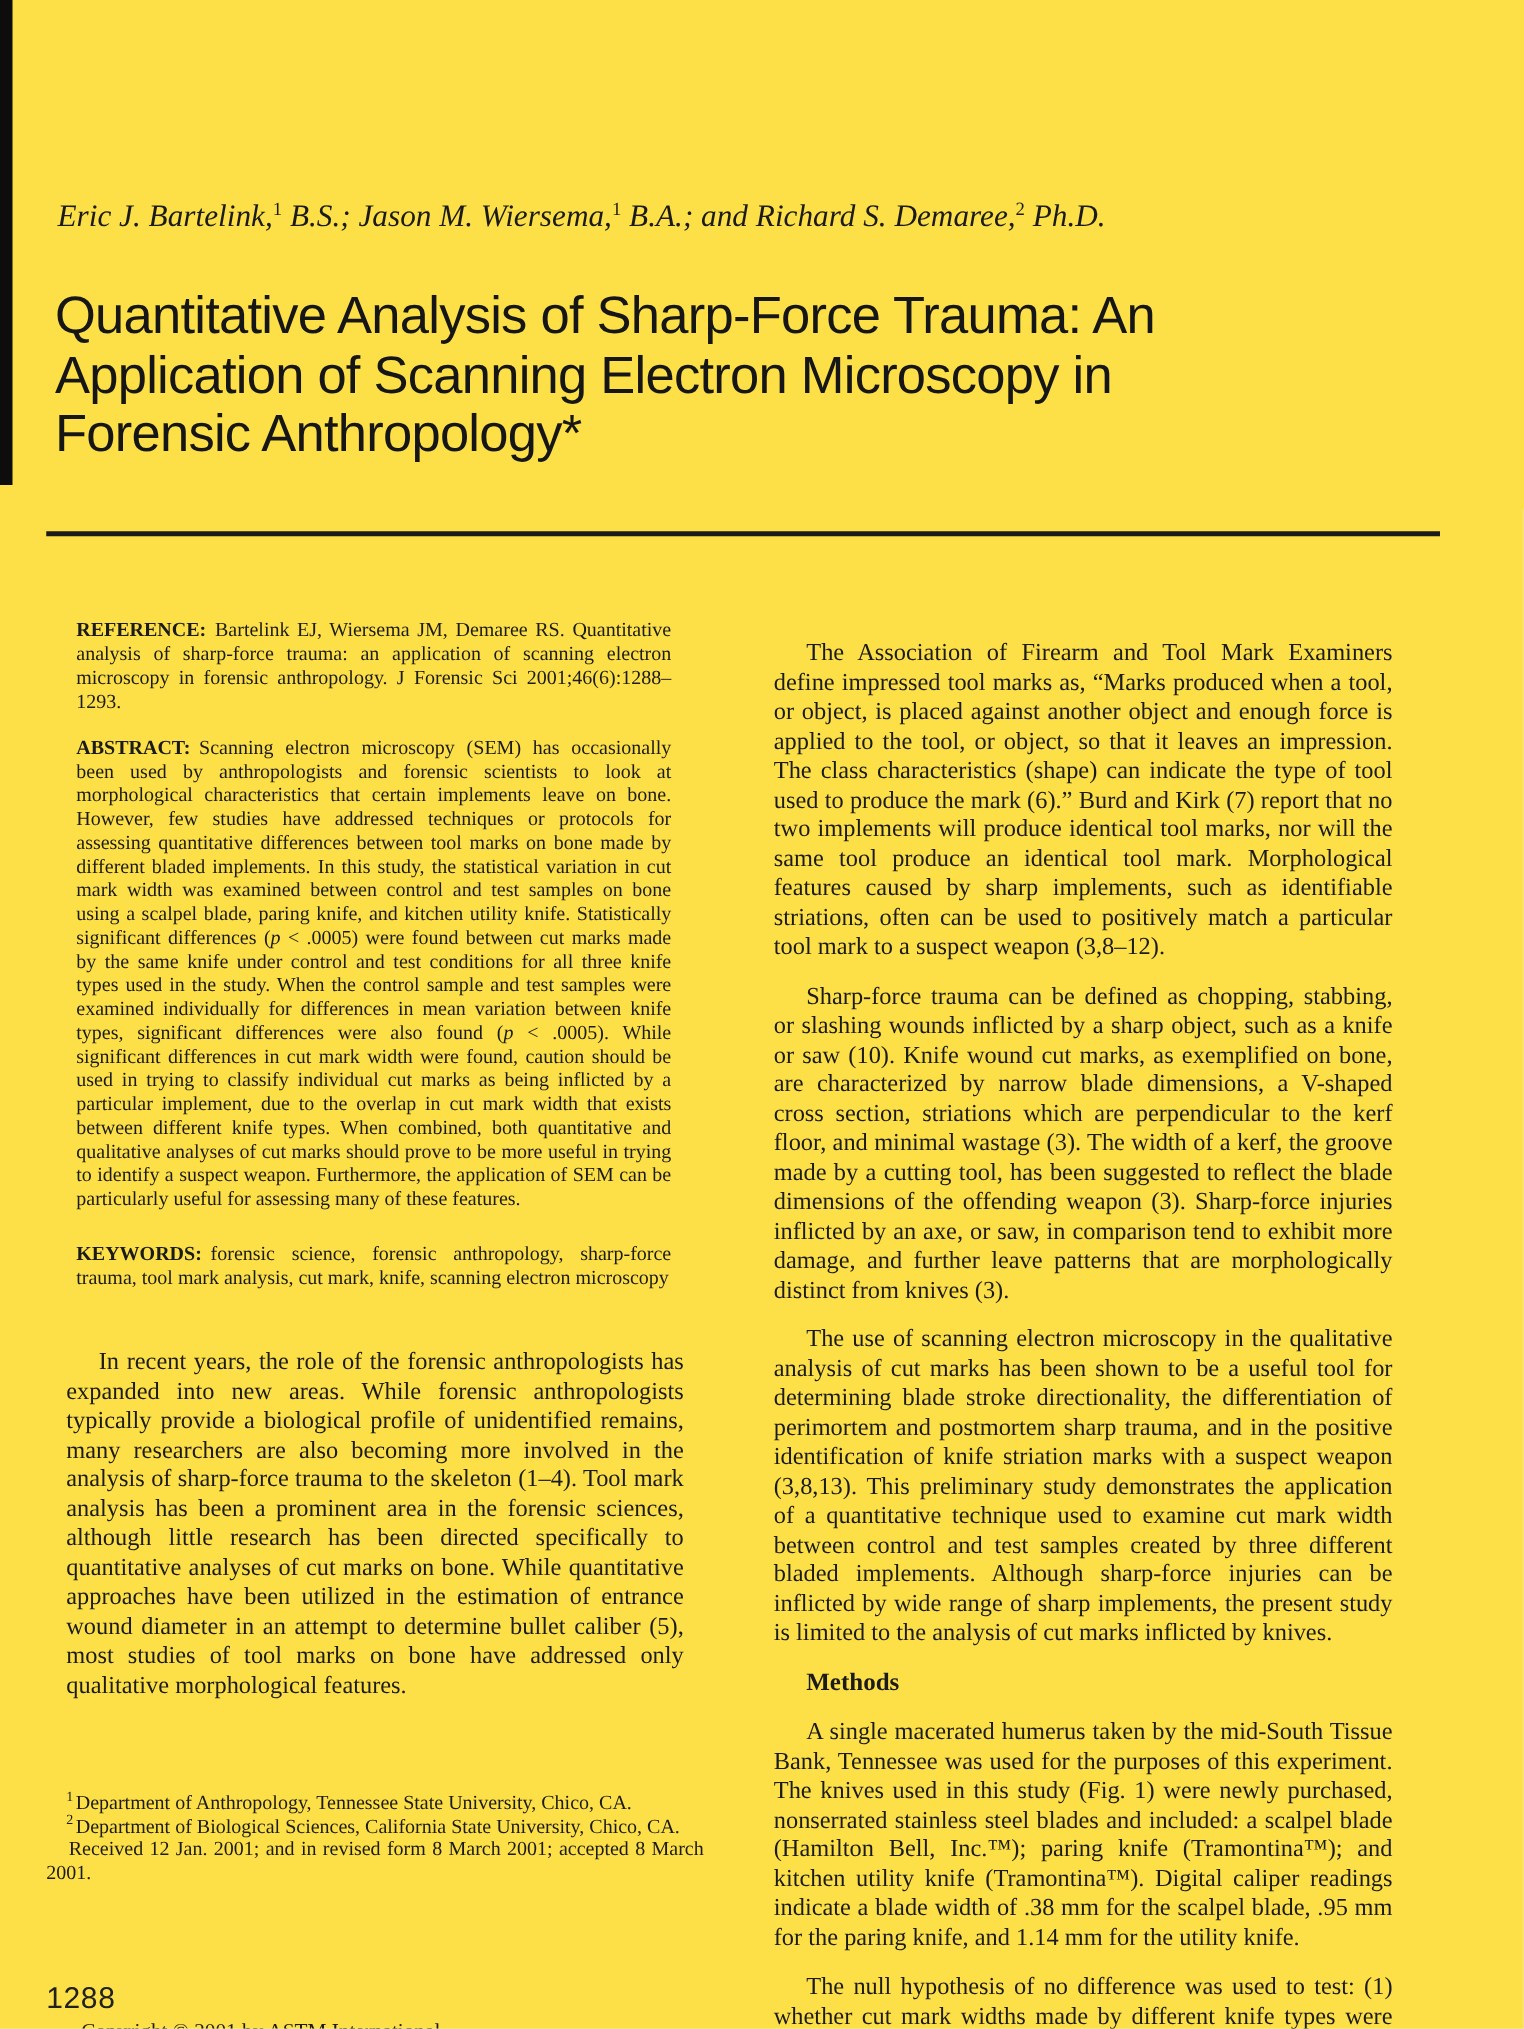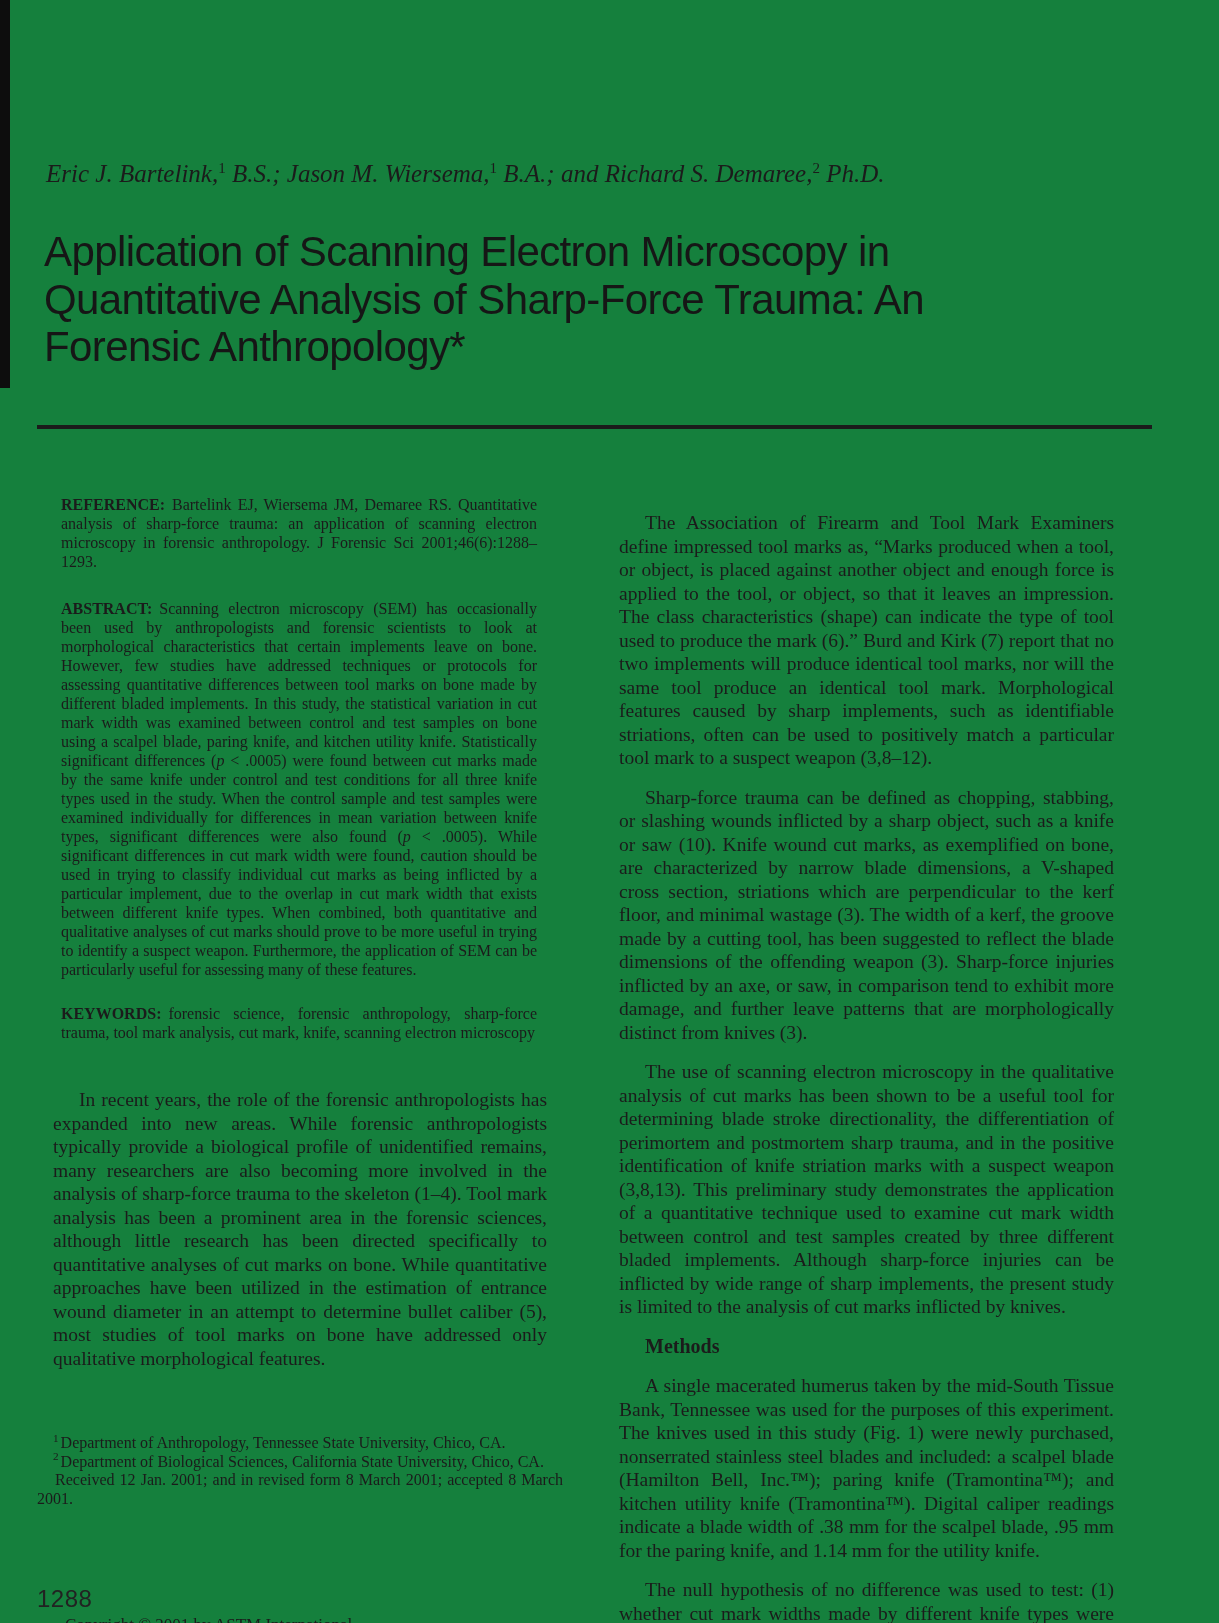--- a/index.html
+++ b/index.html
@@ -1,21 +1,21 @@
 <!DOCTYPE html>
 <html lang="en"><head>
 <meta charset="utf-8">
 <style>
   html, body { margin: 0; padding: 0; background: #e8e8e8; }
   .page {
     position: relative;
     width: 1219px;
     height: 1623px;
     margin: 0 auto;
-    background: #15803d;
+    background: #fde047;
     color: #1b1b1b;
     overflow: hidden;
     font-family: "Liberation Serif", serif;
   }
   .scan-strip {
     position: absolute;
     left: 0; top: 0;
     width: 10px; height: 388px;
     background: #0d0d0d;
   }
@@ -67,21 +67,21 @@
     hyphens: auto;
   }
   .front-block {
     margin-left: 24px;
     margin-right: 26px;
   }
   .front-block .section-label {
     font-weight: bold;
     margin-right: 7px;
   }
-  .ref-block  { margin-bottom: 28px; }
+  .ref-block  { margin-bottom: 18px; }
   .abs-block  { margin-bottom: 25px; }
   .kw-block   { margin-bottom: 0; }
 
   .body-text {
     font-size: 19.5px;
     line-height: 23.5px;
     text-align: justify;
     hyphens: auto;
   }
   .body-text p, p.body-text {
@@ -137,22 +137,22 @@
 
 <div class="page">
 
   <div class="scan-strip"></div>
 
   <div class="byline">
     <span>Eric J. Bartelink,</span><span class="au-sup">1</span><span> B.S.; </span><span>Jason M. Wiersema,</span><span class="au-sup">1</span><span> B.A.; and </span><span>Richard S. Demaree,</span><span class="au-sup">2</span><span> Ph.D.</span>
   </div>
 
   <div class="title">
+    <div class="title-line">Quantitative Analysis of Sharp-Force Trauma: An</div>
     <div class="title-line">Application of Scanning Electron Microscopy in</div>
-    <div class="title-line">Quantitative Analysis of Sharp-Force Trauma: An</div>
     <div class="title-line">Forensic Anthropology*</div>
   </div>
 
   <div class="rule"></div>
 
   <div class="col col-left">
 
     <div class="small-text front-block ref-block">
       <span class="section-label">REFERENCE:</span><span>Bartelink EJ, Wiersema JM, Demaree RS. Quantitative analysis of sharp-force trauma: an application of scanning electron microscopy in forensic anthropology. J Forensic Sci 2001;46(6):1288–1293.</span>
     </div>

